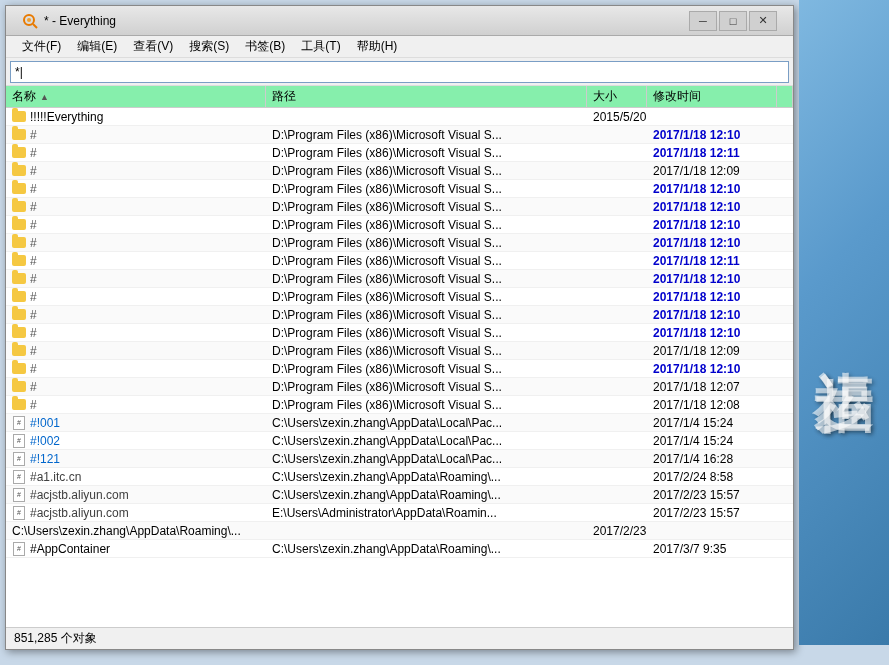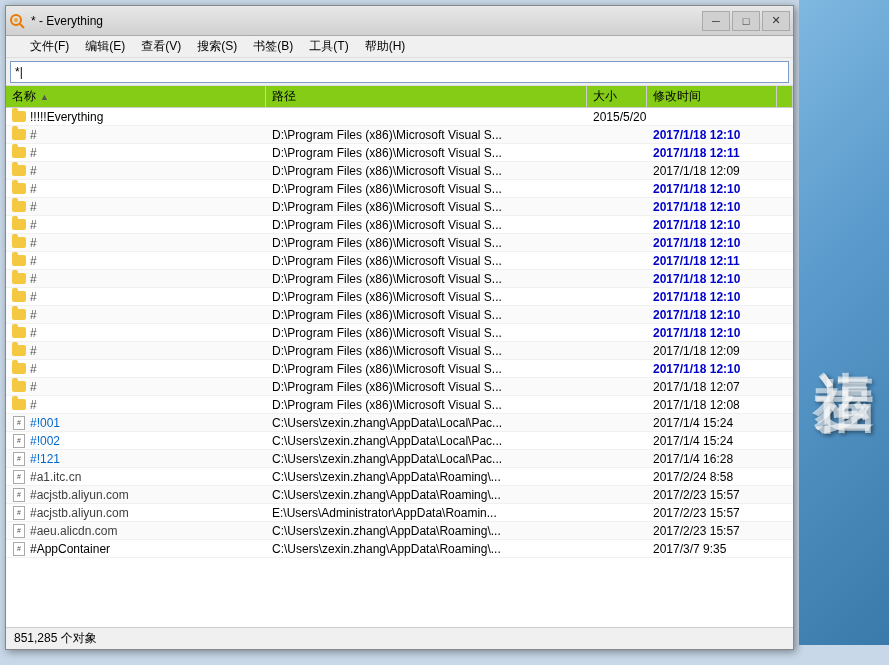--- a/index.html
+++ b/index.html
@@ -22,21 +22,21 @@
       box-shadow: 2px 2px 8px rgba(0,0,0,0.4);
       display: flex;
       flex-direction: column;
       margin: 5px;
     }
     .title-bar {
       height: 30px;
       background: linear-gradient(to bottom, #e8e8e8, #d0d0d0);
       display: flex;
       align-items: center;
-      padding: 0 3px;
+      padding: 0 16px;
       border-bottom: 1px solid #aaa;
       user-select: none;
     }
     .title-bar-icon {
       width: 16px;
       height: 16px;
       margin-right: 6px;
       flex-shrink: 0;
     }
     .title-bar-text {
@@ -58,21 +58,21 @@
       align-items: center;
       justify-content: center;
       font-size: 11px;
       color: #333;
     }
     .menu-bar {
       height: 22px;
       background: #f0f0f0;
       display: flex;
       align-items: center;
-      padding: 0 16px;
+      padding: 0 8px;
       border-bottom: 1px solid #ddd;
     }
     .menu-item {
       padding: 2px 8px;
       font-size: 12px;
       cursor: pointer;
       color: #000;
     }
     .search-bar {
       height: 28px;
@@ -93,21 +93,21 @@
     .content-area {
       flex: 1;
       display: flex;
       flex-direction: column;
       overflow: hidden;
       background: #fff;
     }
     .table-header {
       display: grid;
       grid-template-columns: 260px 1fr 60px 130px 16px;
-      background: #84cc16;
+      background: #86efac;
       border-bottom: 1px solid #ccc;
       height: 22px;
       flex-shrink: 0;
       text-align: right;
     }
     .th-cell {
       padding: 2px 6px;
       font-size: 12px;
       border-right: 1px solid #ccc;
       display: flex;
@@ -546,26 +546,20 @@
               <div class="file-icon-txt" style="font-size: 7px; color: rgb(85, 85, 85);">#</div>
             </span>
             <span class="name-text-domain">#acjstb.aliyun.com</span>
           </div>
           <div class="td-cell" style="overflow: hidden; text-overflow: ellipsis;">E:\Users\Administrator\AppData\Roamin...</div>
           <div class="td-cell" style="justify-content: flex-end;"></div>
           <div class="td-cell">2017/2/23 15:57</div>
           <div class="td-cell"></div>
         </div>
         <div class="table-row">
-          <div class="td-cell td-name">
-            <span class="file-icon">
-              <div class="file-icon-txt" style="font-size: 7px; color: rgb(85, 85, 85);">#</div>
-            </span>
-            <span class="name-text-domain">#aeu.alicdn.com</span>
-          </div>
           <div class="td-cell" style="overflow: hidden; text-overflow: ellipsis;">C:\Users\zexin.zhang\AppData\Roaming\...</div>
           <div class="td-cell" style="justify-content: flex-end;"></div>
           <div class="td-cell">2017/2/23 15:57</div>
           <div class="td-cell"></div>
         </div>
         <div class="table-row">
           <div class="td-cell td-name">
             <span class="file-icon">
               <div class="file-icon-txt" style="font-size: 7px; color: rgb(85, 85, 85);">#</div>
             </span>

